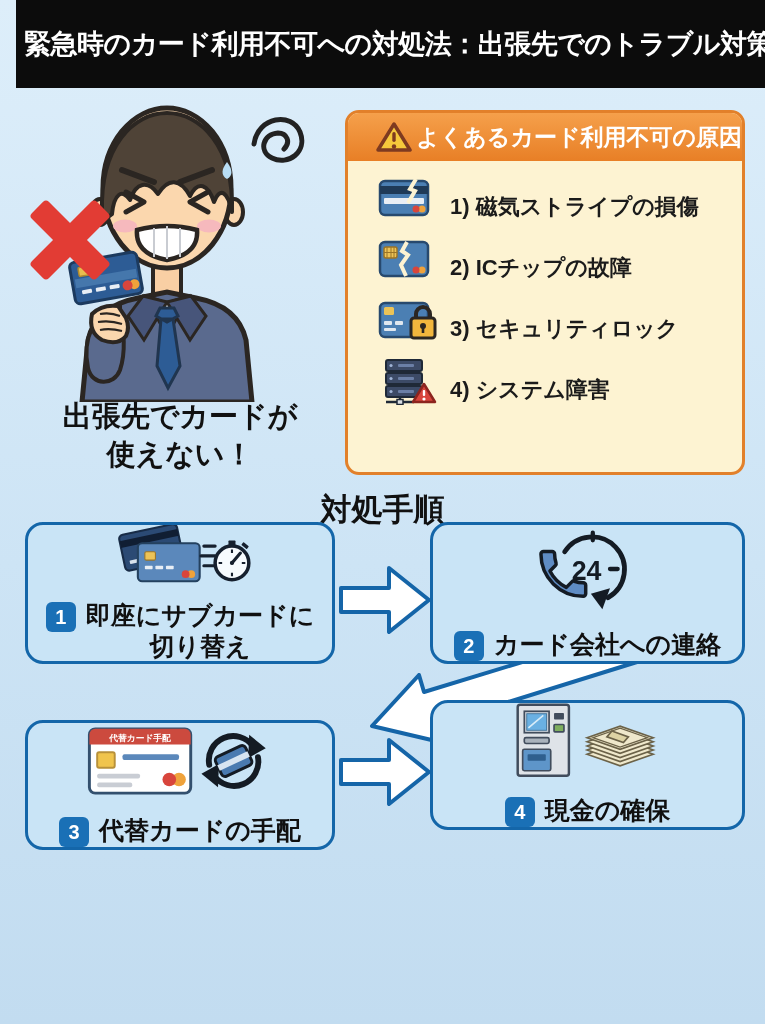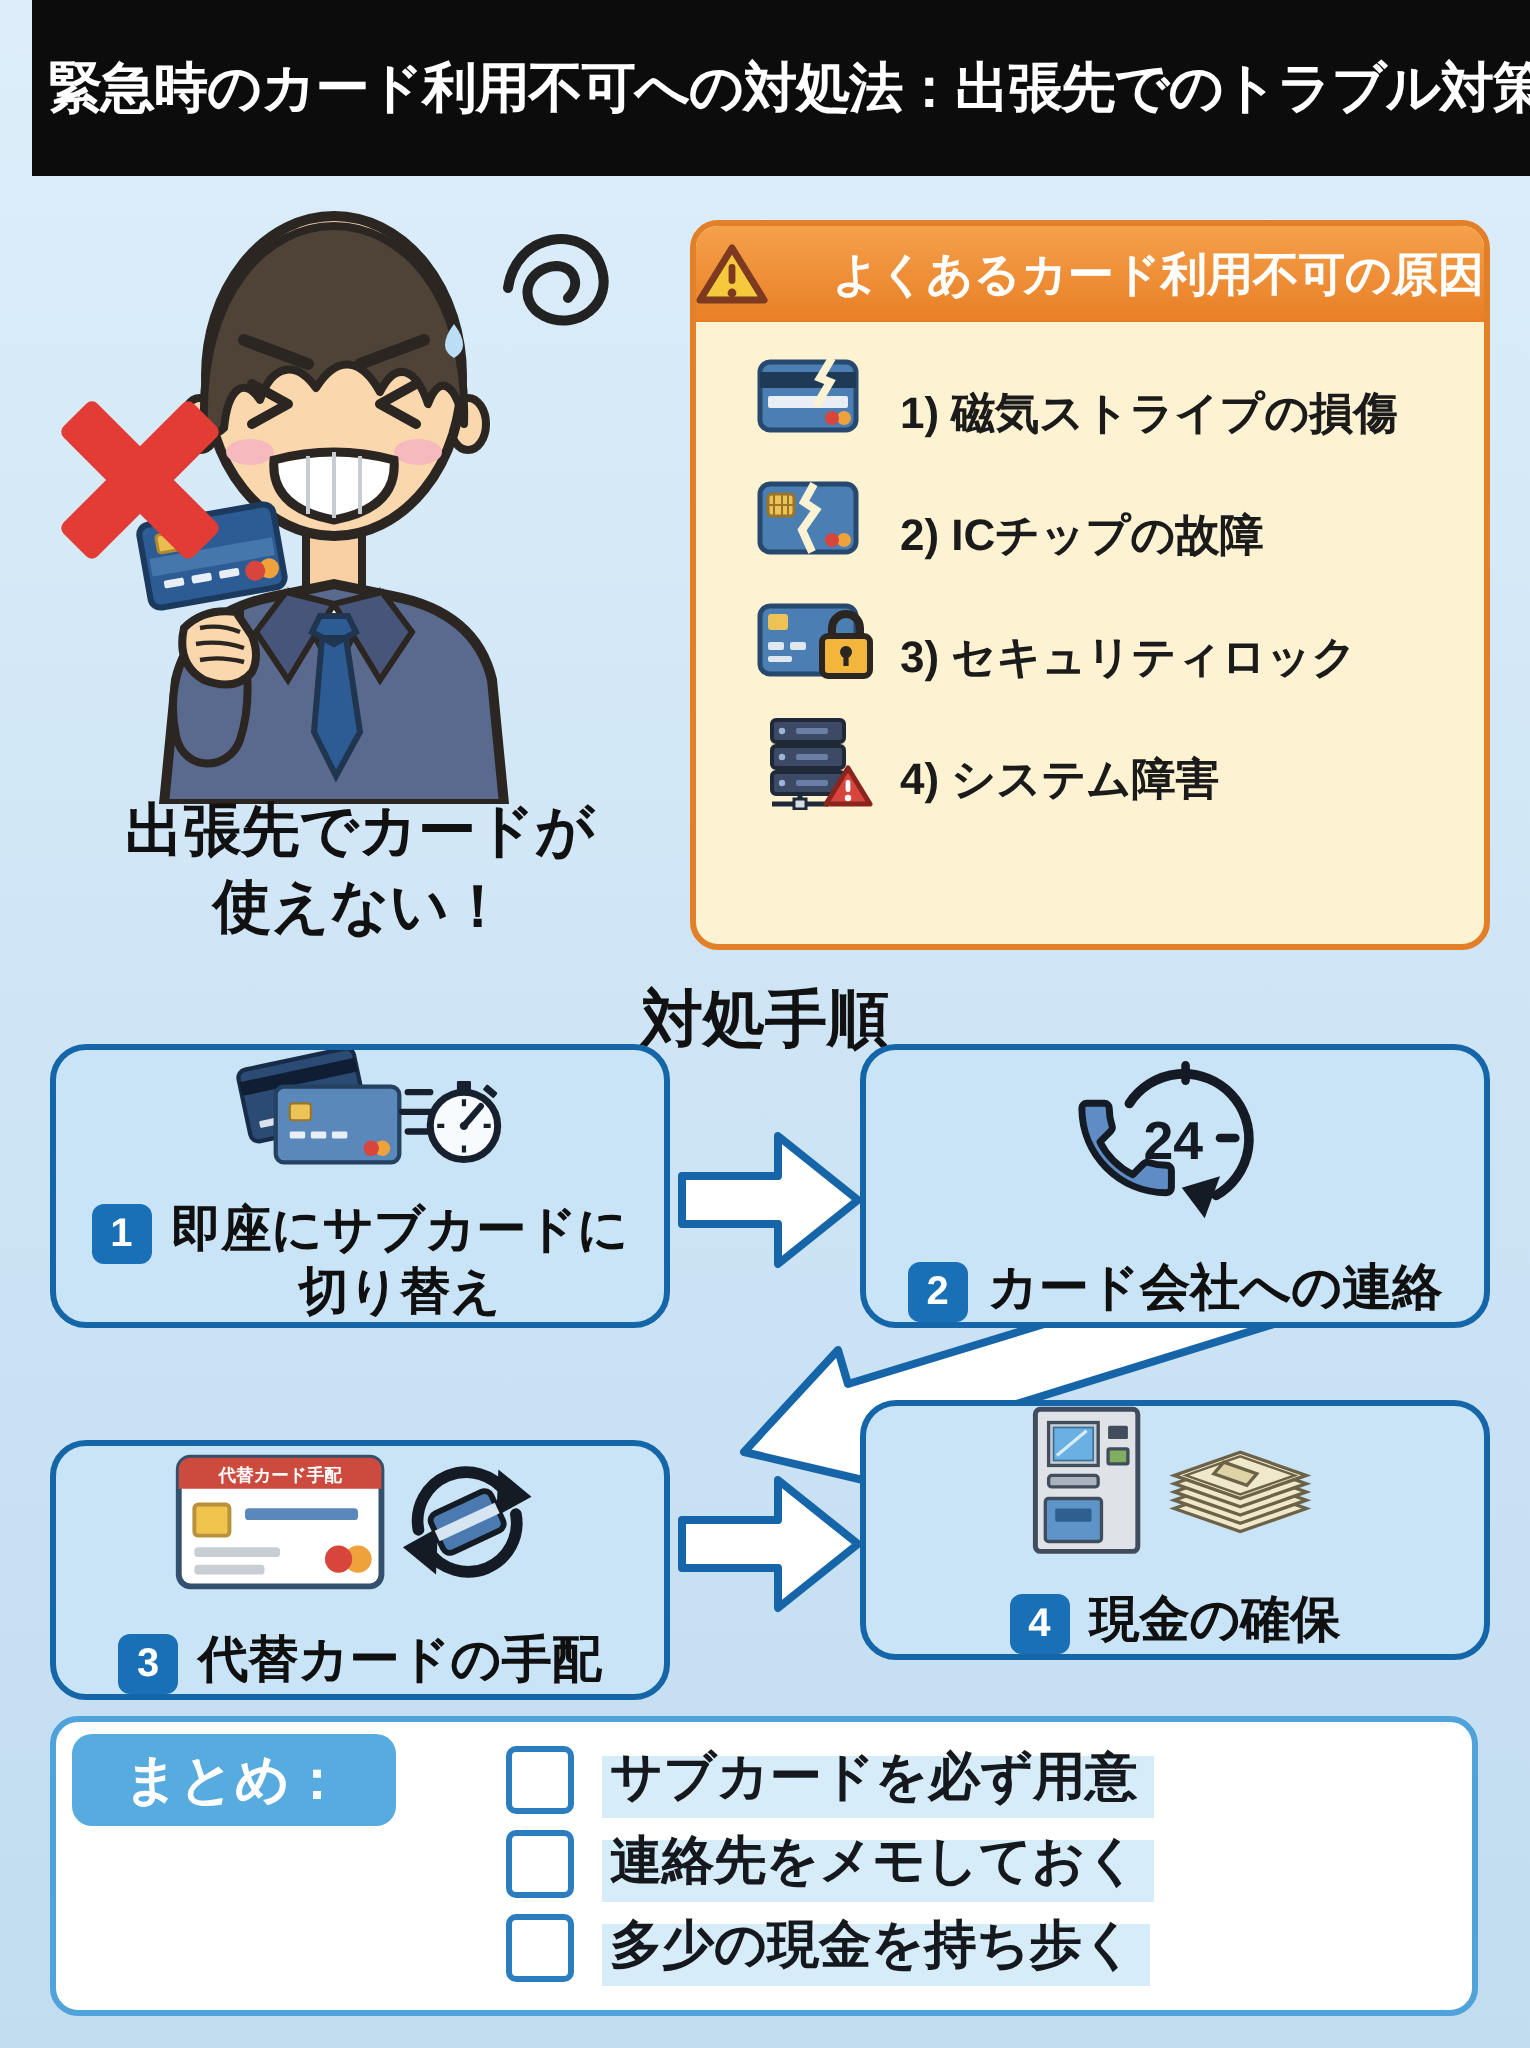--- a/index.html
+++ b/index.html
@@ -11,21 +11,21 @@
           display:flex;align-items:center;justify-content:center;}
   .header .title{color:#ffffff;font-size:27px;font-weight:800;letter-spacing:-0.5px;white-space:nowrap;}
   
   .illu{position:absolute;left:22px;top:100px;width:316px;height:302px;}
   .caption{position:absolute;left:10px;top:398px;width:340px;text-align:center;
            font-size:29px;font-weight:800;color:#111;line-height:1.3;}
   
   .causes{position:absolute;left:345px;top:110px;width:400px;height:365px;background:#fdf3d2;
           border:3px solid #e2802a;border-radius:14px;box-sizing:border-box;overflow:hidden;}
   .causes-header{height:48px;background:linear-gradient(180deg,#f5a04b,#e87f26);
-                 display:flex;align-items:center;justify-content:space-between;gap:4px;}
+                 display:flex;align-items:center;justify-content:flex-end;gap:4px;}
   .causes-header .t{color:#fff;font-size:23px;font-weight:800;white-space:nowrap;}
   .cause-row{display:flex;align-items:flex-end;gap:10px;height:61px;padding-left:28px;}
   .cause-icon{width:64px;flex:0 0 64px;display:flex;align-items:center;justify-content:center;}
   .cause-label{font-size:22px;font-weight:800;color:#1b1b1b;white-space:nowrap;}
   
   .steps-title{position:absolute;left:0;top:489px;width:765px;text-align:center;
                font-size:31px;font-weight:800;color:#111;}
   .step-box{position:absolute;background:#c9e4f6;border:3.5px solid #1466a9;border-radius:18px;
             box-sizing:border-box;display:flex;flex-direction:column;align-items:center;
             justify-content:center;gap:16px;z-index:2;}
@@ -308,31 +308,14 @@
     <div class="step-label">
       <span class="num-chip">4</span>
       <span class="step-text">現金の確保</span>
     </div>
   </div>
 
   <svg class="arrow z3" style="left:337px;top:724px;" width="96" height="96" viewBox="0 0 96 96">
     <polygon points="4,36 52,36 52,16 92,48 52,80 52,60 4,60" fill="#ffffff" stroke="#1565a8" stroke-width="4" stroke-linejoin="round"></polygon>
   </svg>
 
-  <div class="summary">
-    <div class="summary-tab">まとめ：</div>
-    <div class="checklist">
-      <div class="check-row">
-        <span class="checkbox"></span>
-        <span class="check-label">サブカードを必ず用意</span>
-      </div>
-      <div class="check-row">
-        <span class="checkbox"></span>
-        <span class="check-label">連絡先をメモしておく</span>
-      </div>
-      <div class="check-row">
-        <span class="checkbox"></span>
-        <span class="check-label">多少の現金を持ち歩く</span>
-      </div>
-    </div>
-  </div>
 
 </div>
 
 </body></html>

